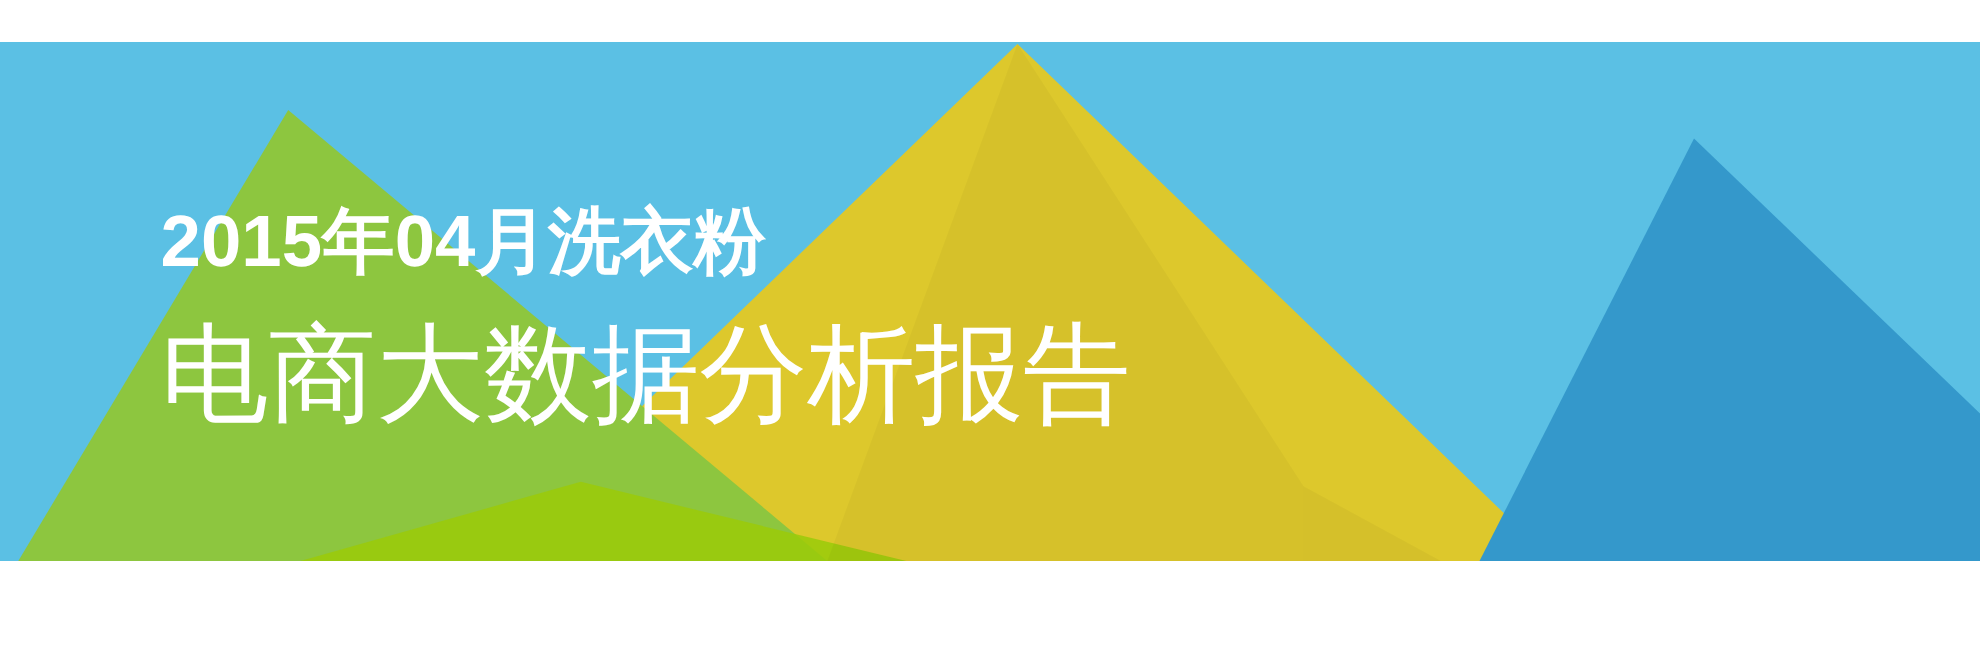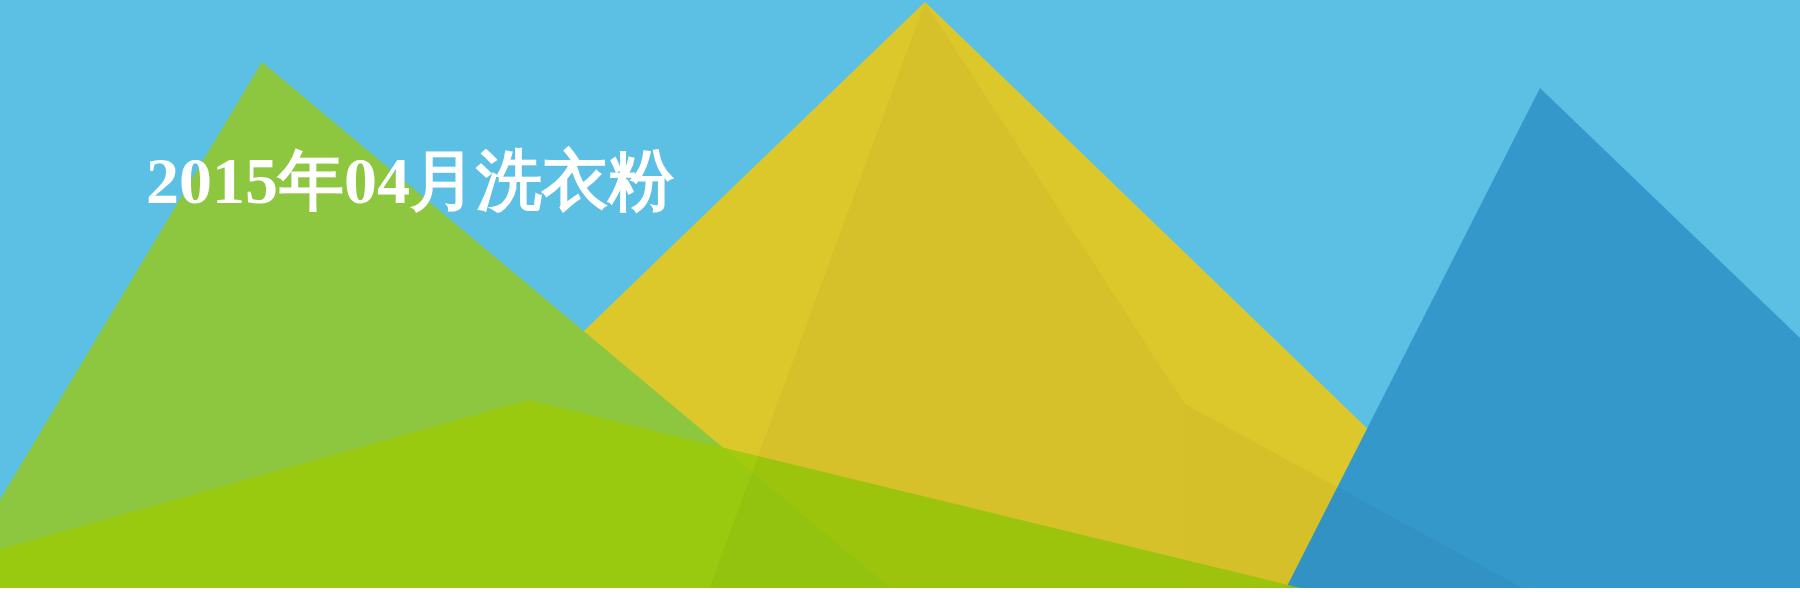--- a/index.html
+++ b/index.html
@@ -4,23 +4,24 @@
 <title>Banner</title>
 <style>
   html, body {
     margin: 0;
     padding: 0;
     background: #ffffff;
   }
   #banner {
     position: relative;
     width: 1800px;
-    height: 588px;
+    height: 472px;
     overflow: hidden;
-    font-family: Liberation Serif, serif;
+    font-family: Liberation Sans, sans-serif;
+    margin-top: 38px;
   }
   #bg-svg {
     position: absolute;
     top: 0; left: 0;
     width: 1800px;
     height: 600px;
     display: block;
   }
   #title-block {
     position: absolute;
@@ -67,15 +68,16 @@
 
     <polygon points="528,400 1350,600 -180,600" fill="#9BCB0A" opacity="0.88"></polygon>
 
     <polygon points="1185,404 1545,600 1185,600" fill="#000000" opacity="0.035"></polygon>
     <polygon points="925,2 1185,404 1185,600 705,600" fill="#000000" opacity="0.03"></polygon>
 
   </svg>
 
   <div id="title-block">
     <div class="title-line" id="title-line-1">2015年04月洗衣粉</div>
+    <div class="title-line" id="title-line-2">电商大数据分析报告</div>
   </div>
 
 </div>
 
 </body></html>

